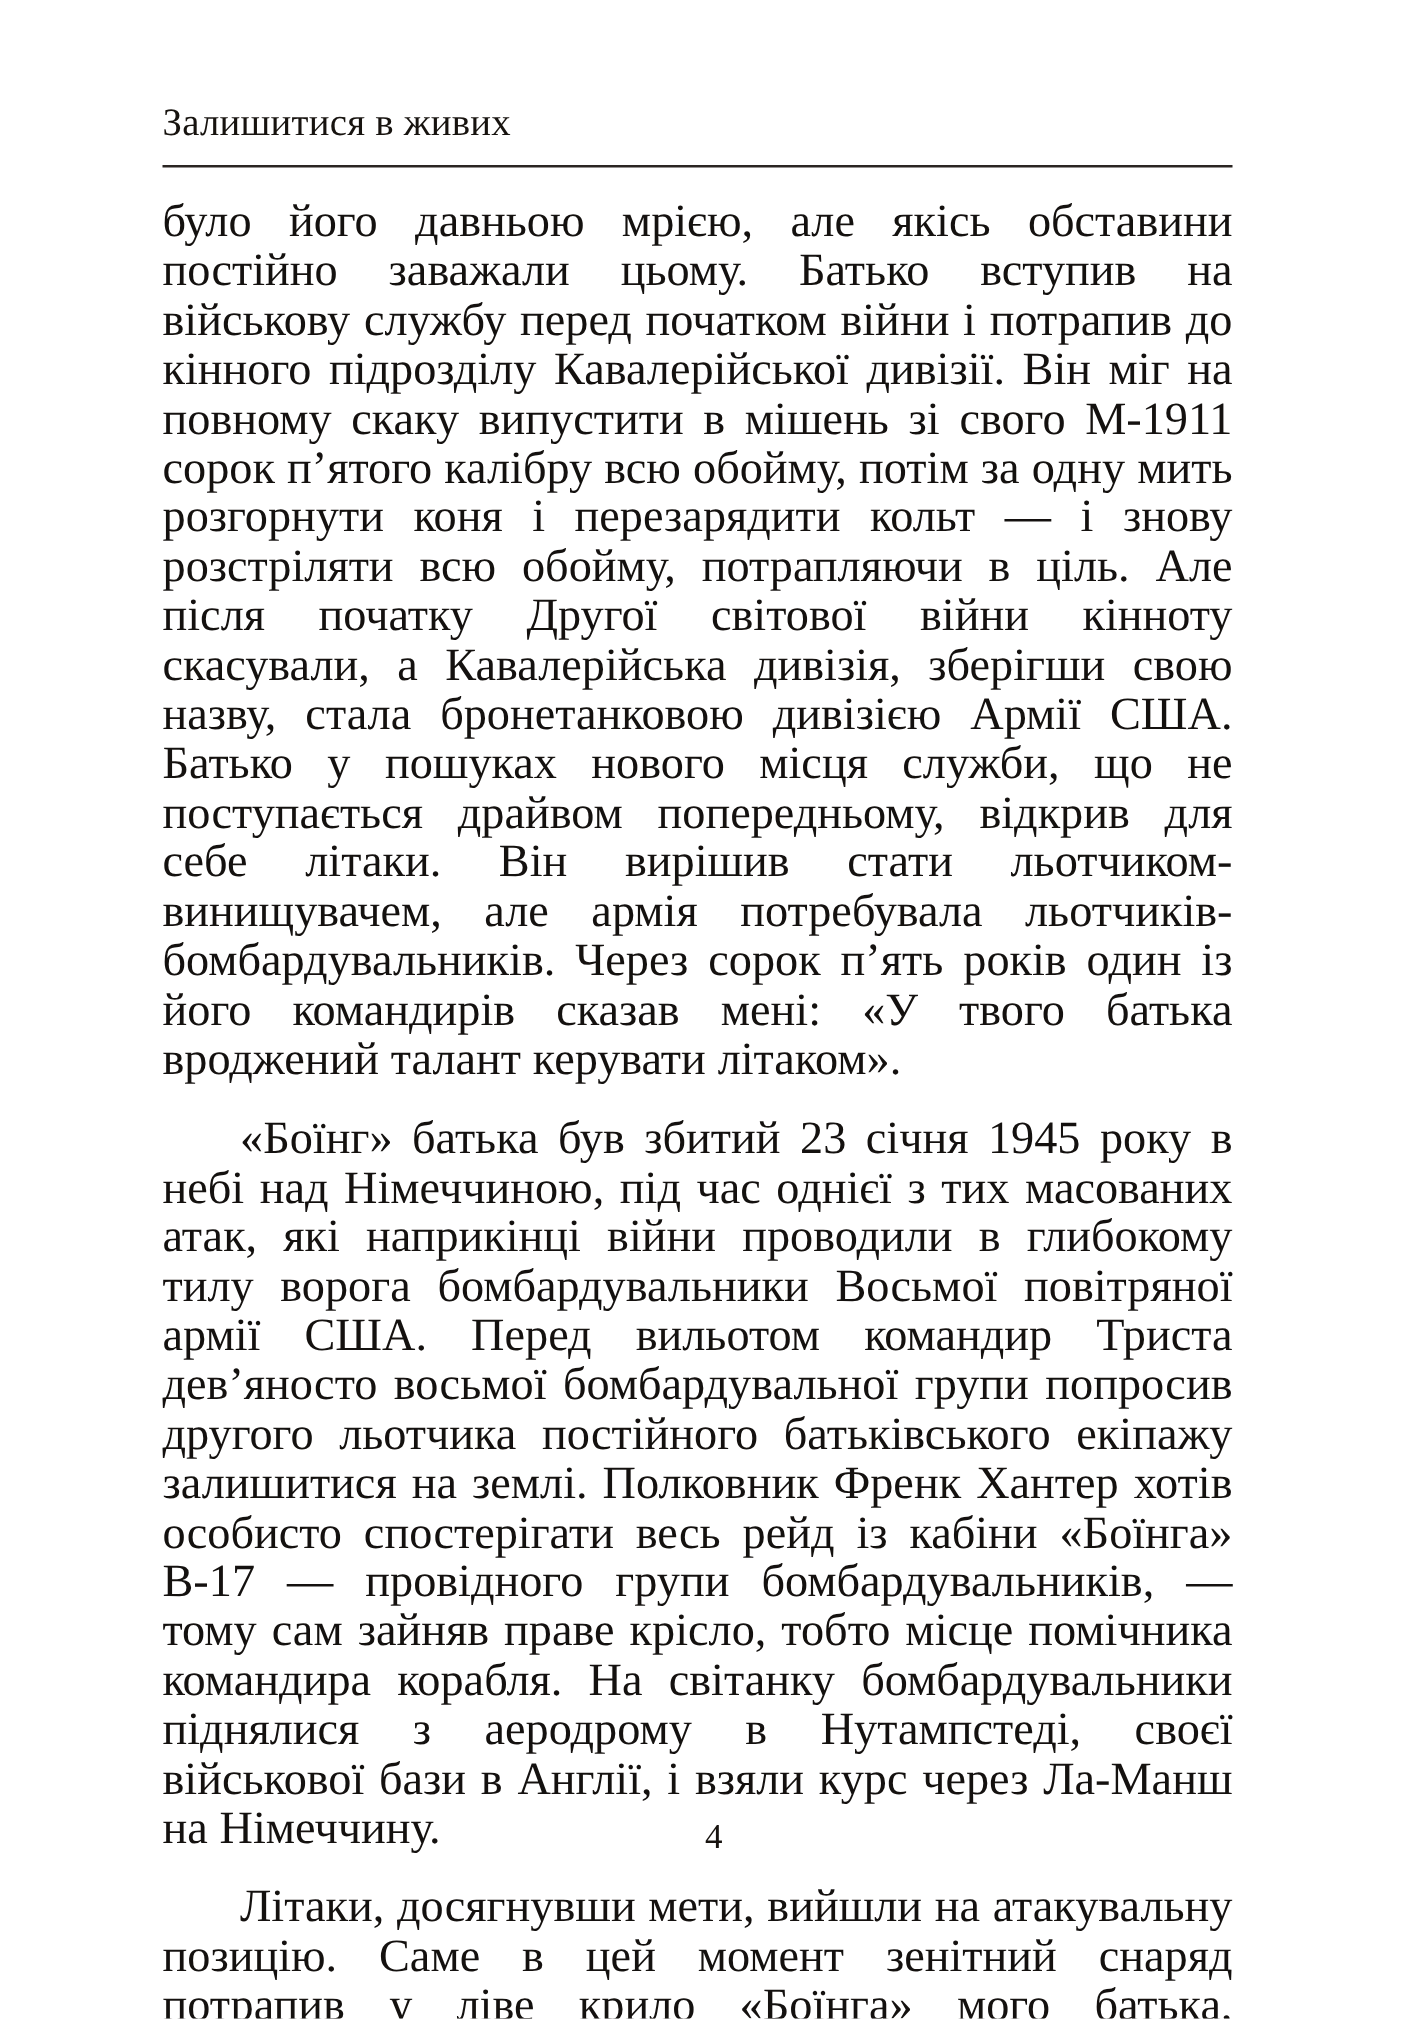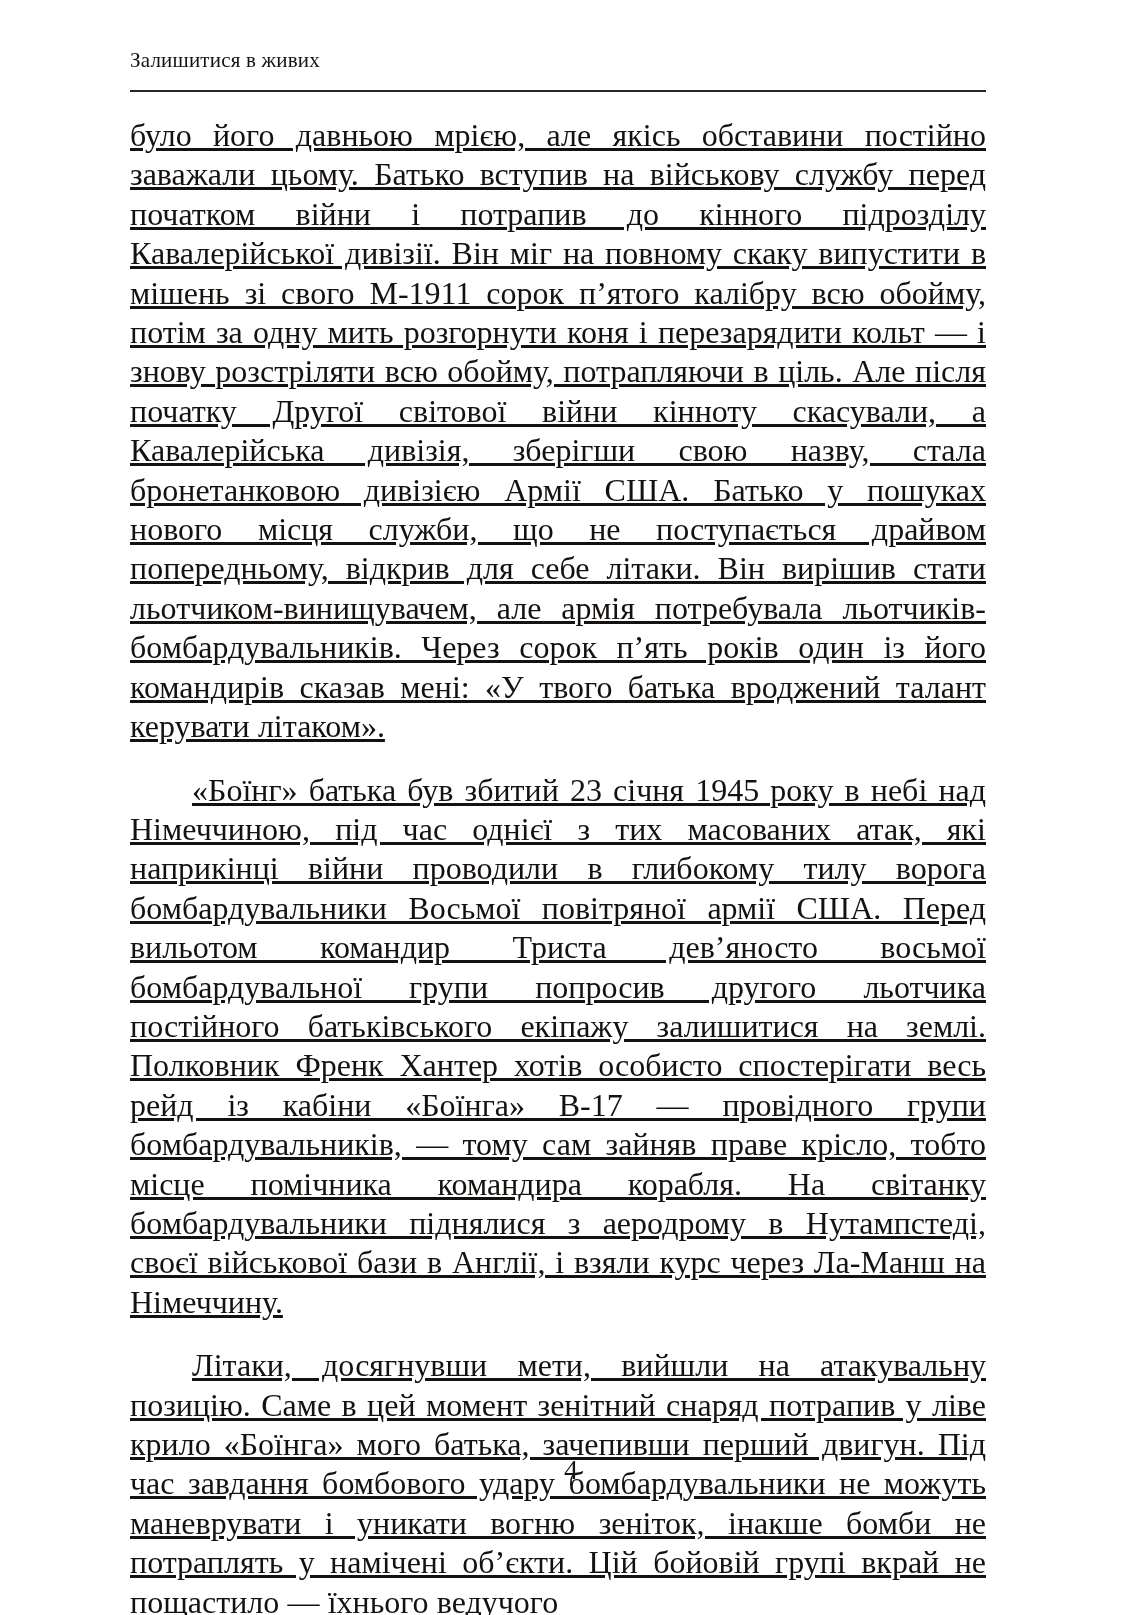--- a/index.html
+++ b/index.html
@@ -20,46 +20,45 @@
     background: #ffffff;
     overflow: hidden;
   }
   .page-body {
     position: absolute;
     left: 130px;
     top: 0;
     width: 856px;
   }
   .running-head {
-    font-size: 21px;
+    font-size: 31px;
     line-height: 1;
     letter-spacing: 0.2px;
-    padding-top: 50px;
+    padding-top: 82px;
     color: #17130f;
     white-space: nowrap;
   }
   .head-rule {
     margin-top: 19px;
     height: 0;
     border-top: 2px solid #2a2522;
     width: 856px;
   }
   .text-block {
     margin-top: 24px;
   }
   p.para {
     margin: 0;
     text-align: justify;
     text-justify: inter-word;
-    font-size: 32px;
+    font-size: 37px;
     line-height: 39.4px;
     hyphens: manual;
     -webkit-hyphens: manual;
     word-spacing: 0.2px;
-    text-decoration: underline;
   }
   p.para.indent {
     text-indent: 62px;
     margin-top: 24px;
   }
   
   .folio {
     position: absolute;
     left: 0;
     right: 0;

